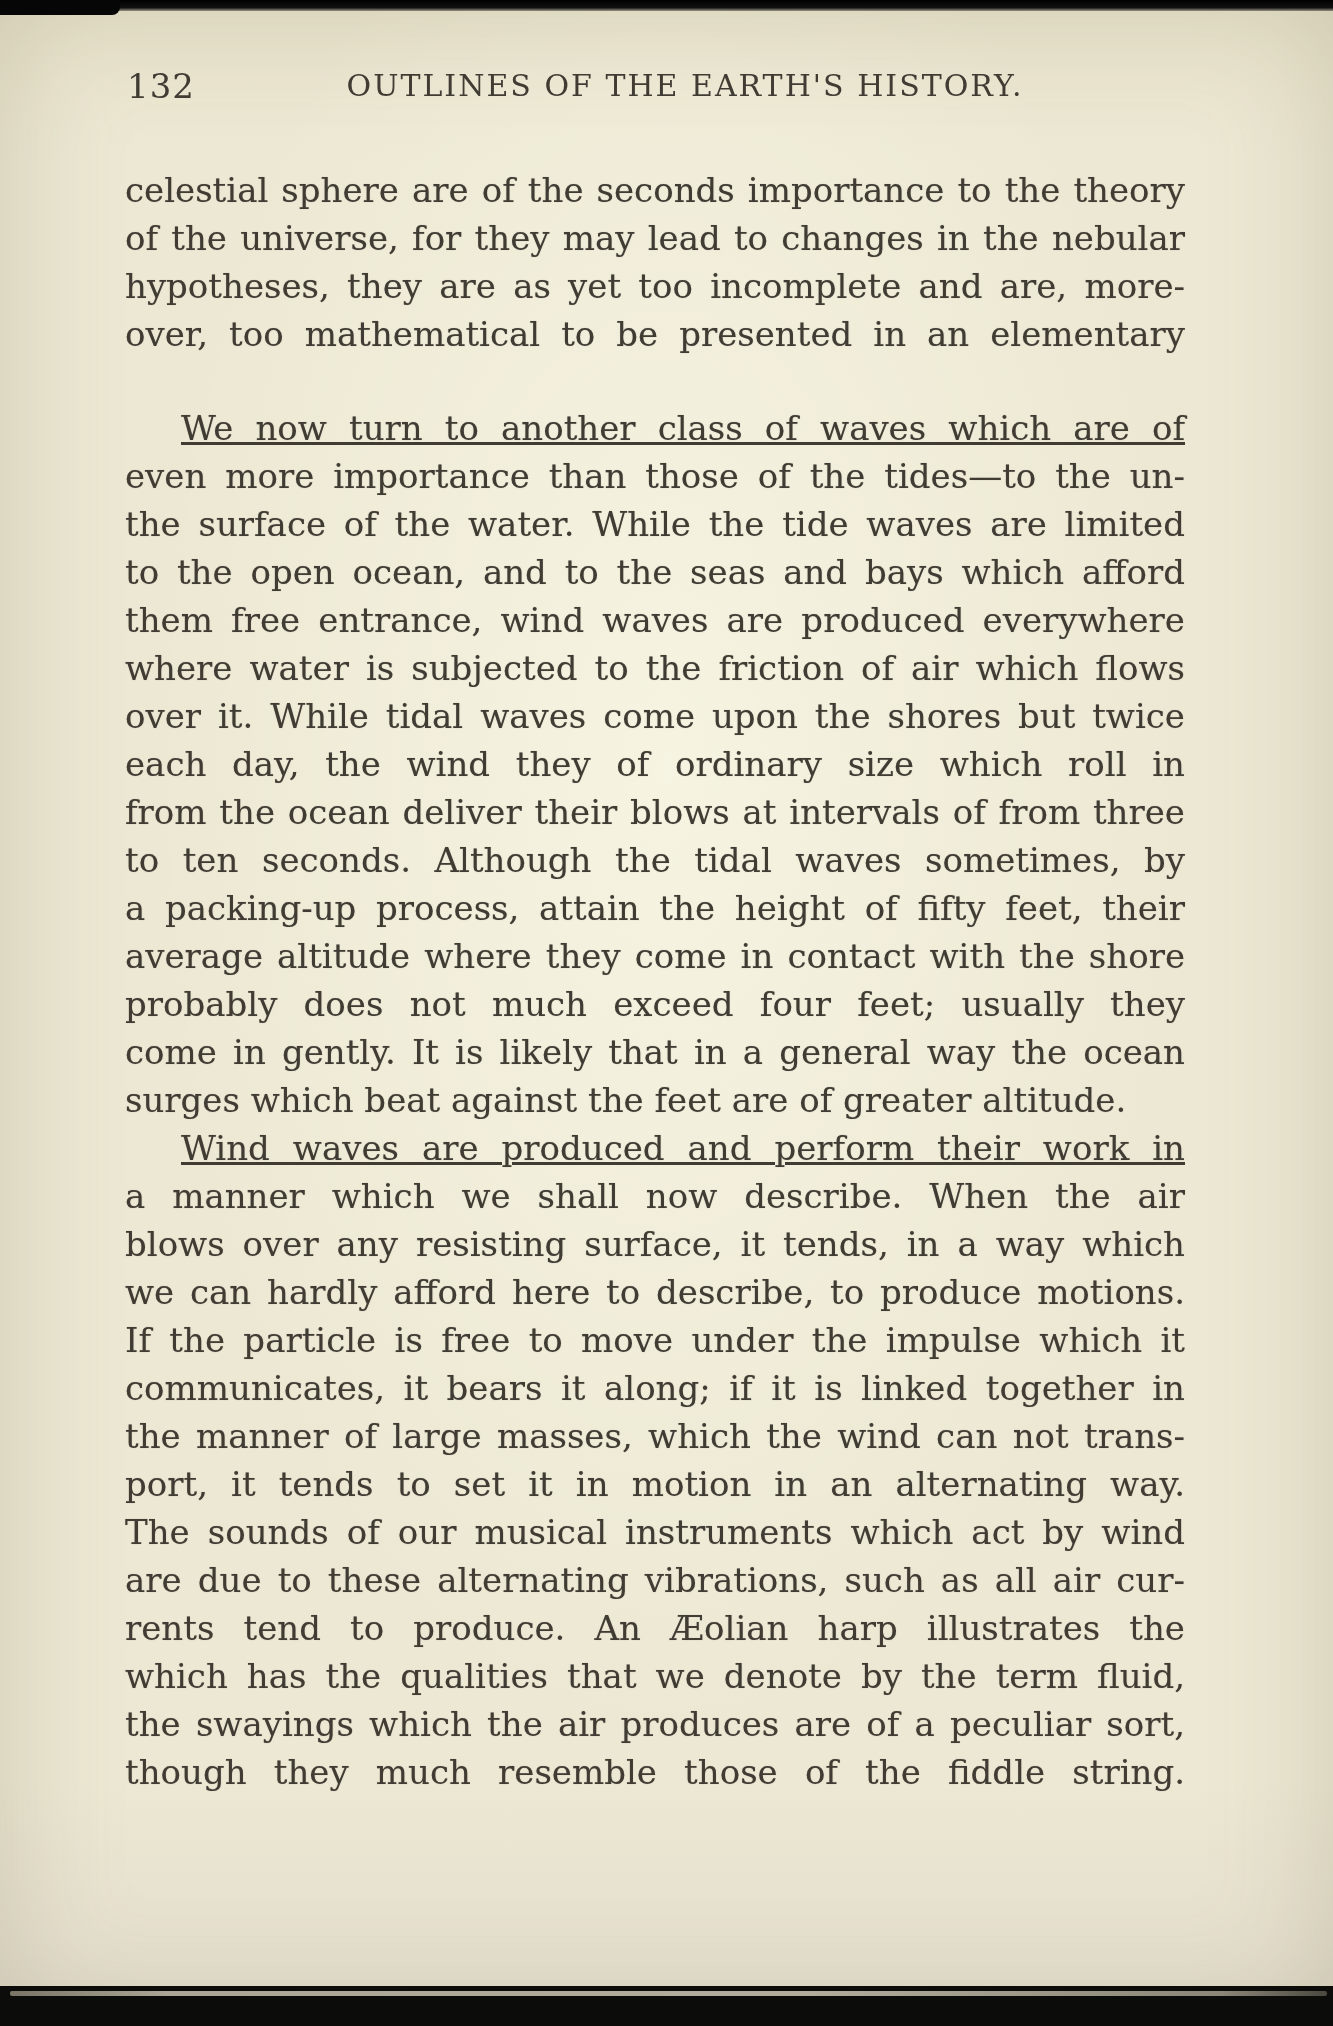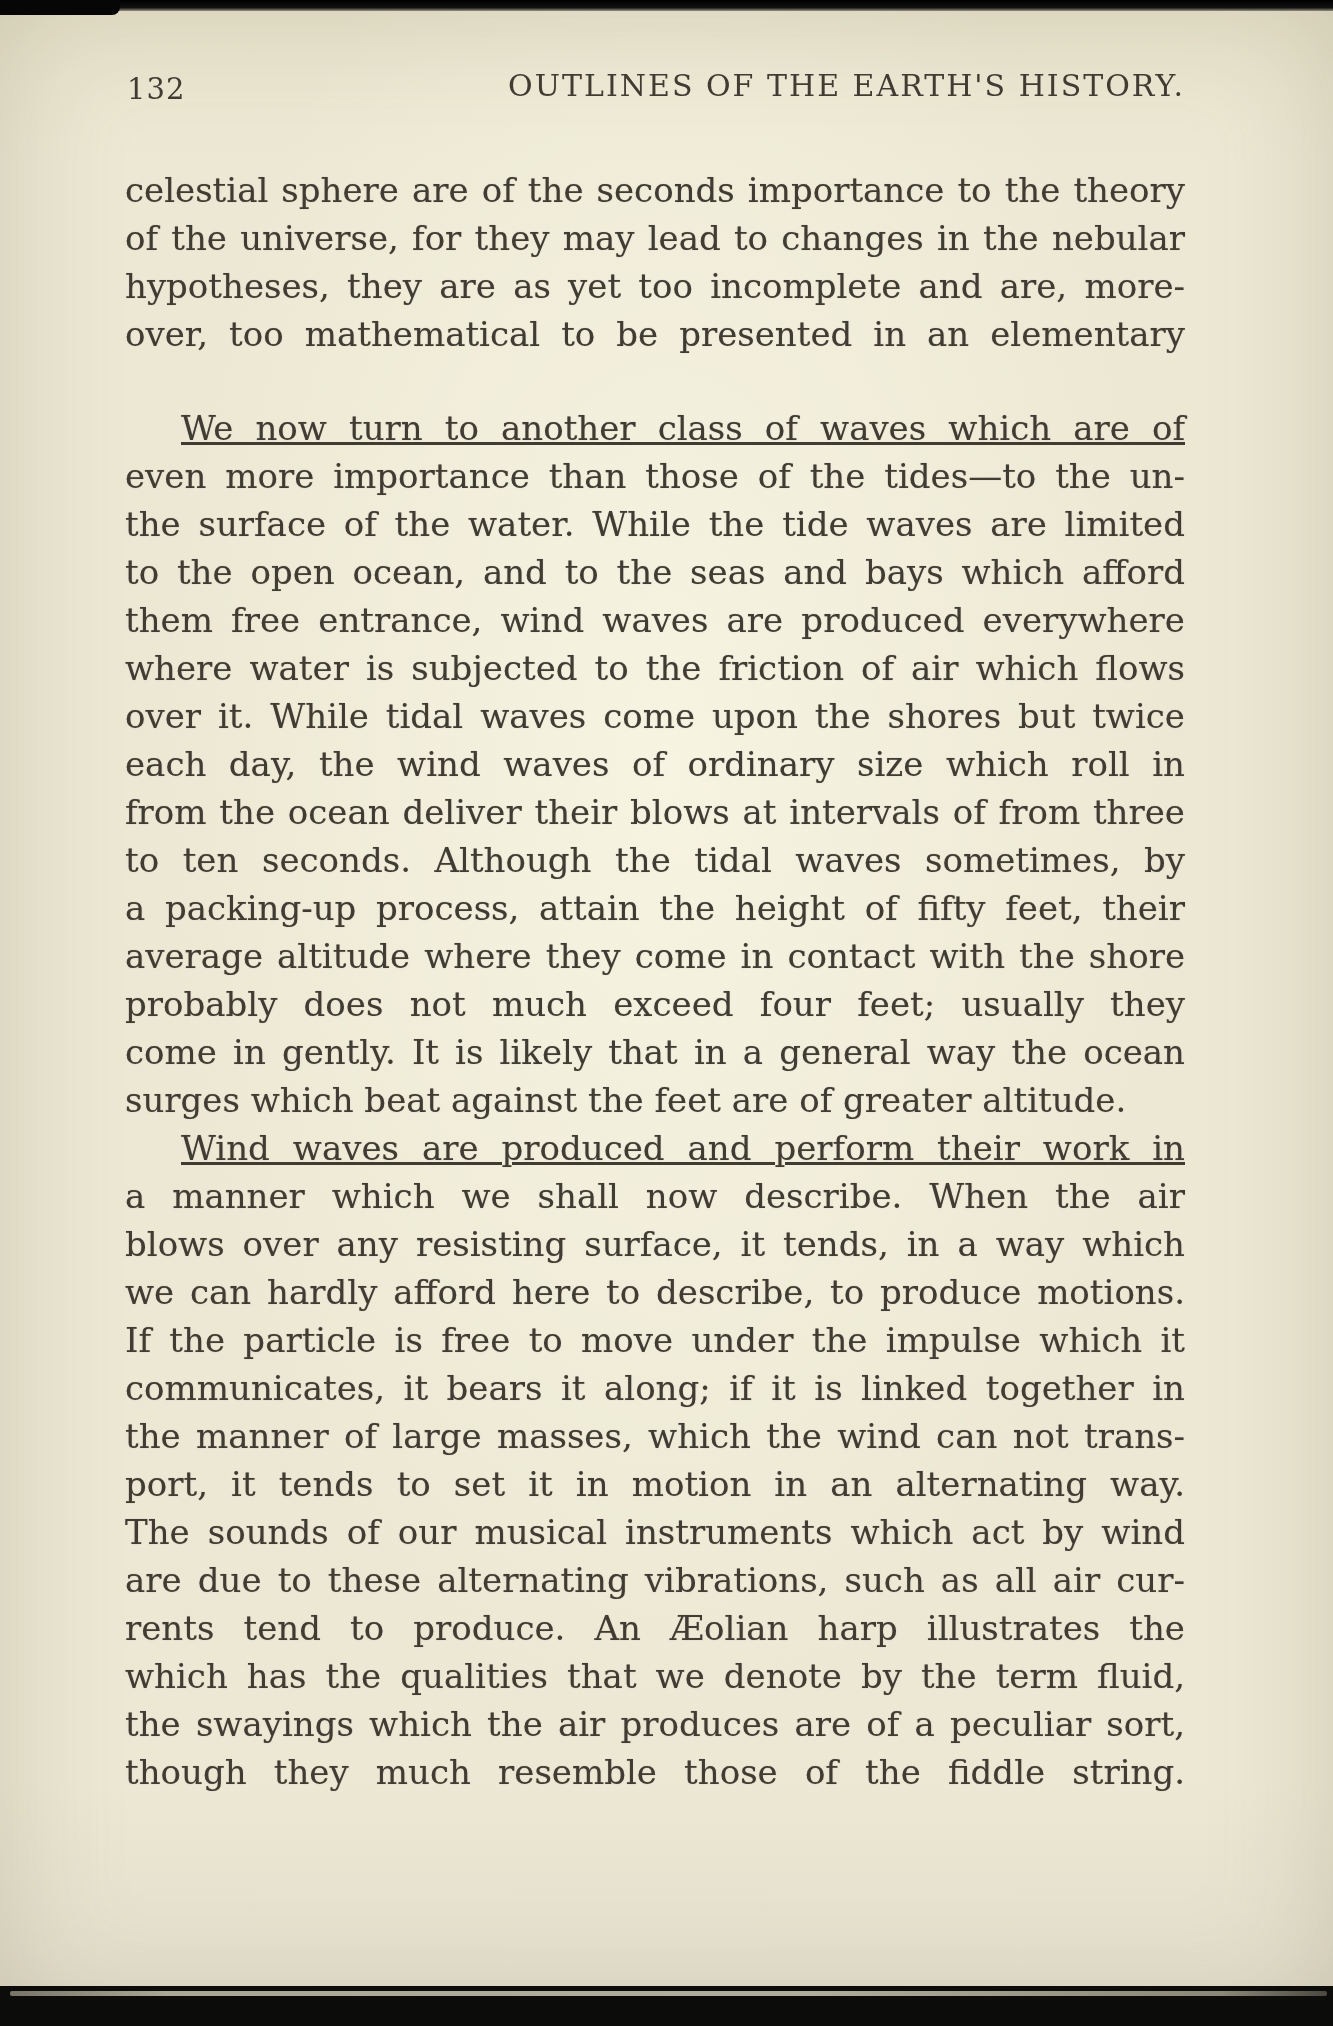--- a/index.html
+++ b/index.html
@@ -61,30 +61,30 @@
     padding: 66px 148px 0 125px;
   }
   header.pagehead {
     position: relative;
     height: 44px;
     margin-bottom: 56px;
   }
   .pagenum {
     position: absolute;
     left: 2px;
-    top: 6px;
-    font-size: 29px;
+    top: 0;
+    font-size: 34px;
     letter-spacing: 1px;
   }
   .runhead {
     position: absolute;
     left: 60px;
     right: 0;
     top: 2px;
-    text-align: right;
+    text-align: center;
     font-size: 30px;
     letter-spacing: 2px;
     white-space: nowrap;
   }
   main.body-text {
     width: 1060px;
     font-size: 34px;
     line-height: 48px;
     text-shadow: 0 0 1px rgba(64,60,52,0.35);
   }
@@ -118,21 +118,21 @@
           <div class="line">over, too mathematical to be presented in an elementary</div>
         </div>
         <div class="paragraph spaced">
           <div class="line indent">We now turn to another class of waves which are of</div>
           <div class="line">even more importance than those of the tides—to the un-</div>
           <div class="line">the surface of the water. While the tide waves are limited</div>
           <div class="line">to the open ocean, and to the seas and bays which afford</div>
           <div class="line">them free entrance, wind waves are produced everywhere</div>
           <div class="line">where water is subjected to the friction of air which flows</div>
           <div class="line">over it. While tidal waves come upon the shores but twice</div>
-          <div class="line">each day, the wind waves of ordinary size which roll in</div>
+          <div class="line">each day, the wind they of ordinary size which roll in</div>
           <div class="line">from the ocean deliver their blows at intervals of from three</div>
           <div class="line">to ten seconds. Although the tidal waves sometimes, by</div>
           <div class="line">a packing-up process, attain the height of fifty feet, their</div>
           <div class="line">average altitude where they come in contact with the shore</div>
           <div class="line">probably does not much exceed four feet; usually they</div>
           <div class="line">come in gently. It is likely that in a general way the ocean</div>
           <div class="line last">surges which beat against the feet are of greater altitude.</div>
         </div>
         <div class="paragraph">
           <div class="line indent">Wind waves are produced and perform their work in</div>

